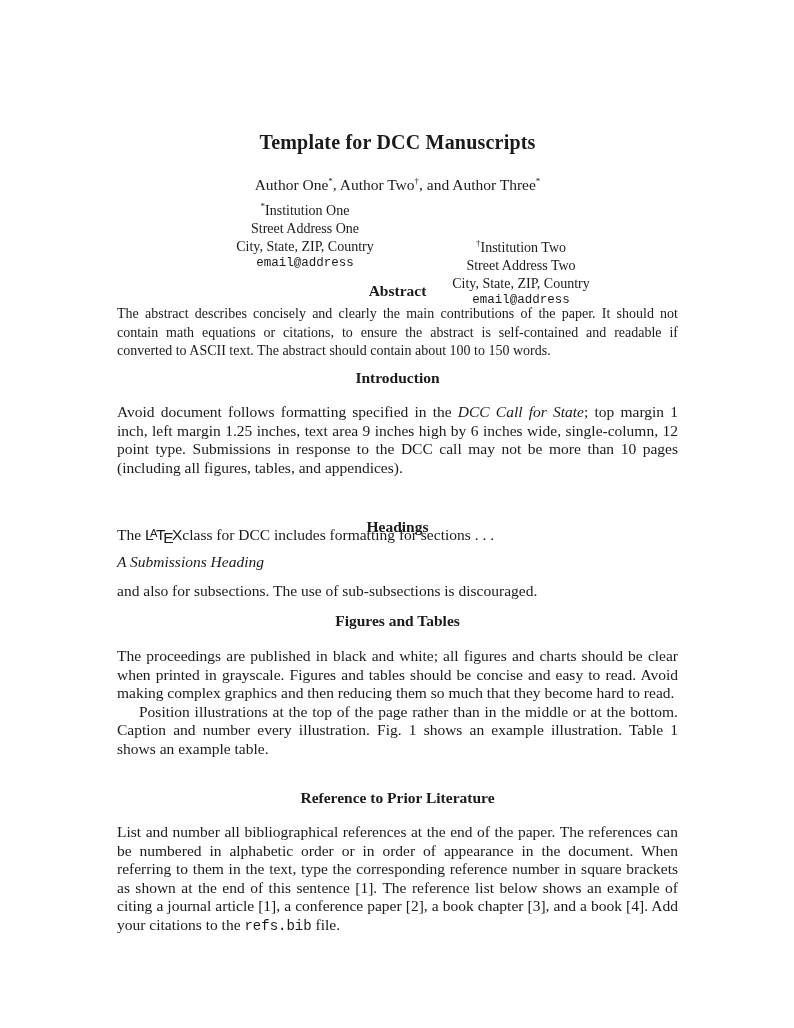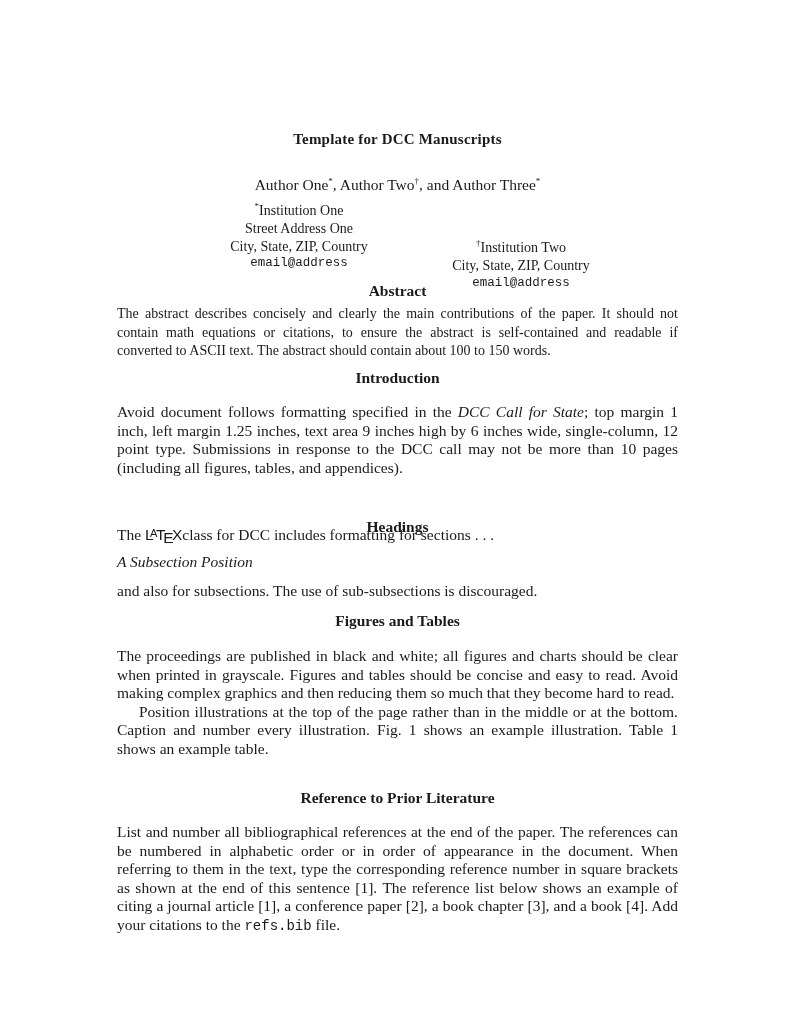--- a/index.html
+++ b/index.html
@@ -1,27 +1,27 @@
 <!DOCTYPE html>
 <html><head>
   <meta charset="utf-8">
   <style>
     html, body { margin: 0; padding: 0; background: #ffffff; }
     body { width: 794px; height: 1028px; position: relative; overflow: hidden;
            font-family: "DejaVu Serif", "Liberation Serif", serif; color: #1a1a1a; }
     .page { position: absolute; left: 117px; top: 0; width: 561px; }
     .title { position: absolute; left: 0; width: 561px; top: 131px; text-align: center;
-             font-family: "Liberation Serif", serif; font-weight: bold; font-size: 15px; letter-spacing: 0.2px; }
+             font-family: "Liberation Serif", serif; font-weight: bold; font-size: 20px; letter-spacing: 0.2px; }
     .authors { position: absolute; left: 0; width: 561px; top: 176px; text-align: center;
                font-family: "Liberation Serif", serif; font-size: 15.5px; }
     sup { font-size: 9px; vertical-align: 6px; line-height: 0; }
     .affils { position: absolute; top: 202px; left: 0; width: 561px; }
     .affil { position: absolute; text-align: center; width: 240px;
              font-family: "Liberation Serif", serif; font-size: 14px; line-height: 17.8px; }
-    .affil.one { left: 62px; }
+    .affil.one { left: 68px; }
     .affil.two { left: 284px; margin-top: 37px; }
     .mono { font-family: "Liberation Mono", "DejaVu Sans Mono", monospace; font-size: 12.5px; }
     .sec-head { position: absolute; left: 0; width: 561px; text-align: center;
                 font-family: Liberation Serif, serif; font-weight: bold; font-size: 15.5px; }
     .abstract-text { position: absolute; left: 0; width: 561px; top: 305px;
                      font-family: "Liberation Serif", serif; font-size: 14px; line-height: 18.5px;
                      text-align: justify; }
     .para { position: absolute; left: 0; width: 561px;
             font-family: "Liberation Serif", serif; font-size: 15.5px; line-height: 18.6px;
             text-align: justify; }
@@ -47,34 +47,35 @@
 
   <div class="affils">
     <div class="affil one">
       <div><sup>*</sup><span>Institution One</span></div>
       <div>Street Address One</div>
       <div>City, State, ZIP, Country</div>
       <div class="mono">email@address</div>
     </div>
     <div class="affil two">
       <div><sup>†</sup><span>Institution Two</span></div>
+      <div>Street Address Two</div>
       <div>City, State, ZIP, Country</div>
       <div class="mono">email@address</div>
     </div>
   </div>
 
   <div class="sec-head" style="top:282px;">Abstract</div>
   <div class="abstract-text">The abstract describes concisely and clearly the main contributions of the paper. It should not contain math equations or citations, to ensure the abstract is self-contained and readable if converted to ASCII text. The abstract should contain about 100 to 150 words.</div>
 
   <div class="sec-head" style="top:369px;">Introduction</div>
   <div class="para" style="top:403px;"><span>Avoid document follows formatting specified in the </span><span class="em">DCC Call for State</span><span>; top margin 1 inch, left margin 1.25 inches, text area 9 inches high by 6 inches wide, single-column, 12 point type. Submissions in response to the DCC call may not be more than 10 pages (including all figures, tables, and appendices).</span></div>
 
   <div class="sec-head" style="top:518px;">Headings</div>
   <div class="para" style="top:524px;"><span>The </span><span class="latex"><span>L</span><span class="a">A</span><span>T</span><span class="e">E</span><span>X</span></span><span>class for DCC includes formatting for sections . . .</span></div>
-  <div class="subsec">A Subsection Position</div>
+  <div class="subsec">A Submissions Heading</div>
   <div class="para" style="top:582px;">and also for subsections. The use of sub-subsections is discouraged.</div>
 
   <div class="sec-head" style="top:612px;">Figures and Tables</div>
   <div class="para" style="top:647px;">
     <div>The proceedings are published in black and white; all figures and charts should be clear when printed in grayscale. Figures and tables should be concise and easy to read. Avoid making complex graphics and then reducing them so much that they become hard to read.</div>
     <div><span class="indent"></span><span>Position illustrations at the top of the page rather than in the middle or at the bottom. Caption and number every illustration. Fig. 1 shows an example illustration. Table 1 shows an example table.</span></div>
   </div>
 
   <div class="sec-head" style="top:789px;text-align:center;">Reference to Prior Literature</div>
   <div class="para" style="top:823px;"><span>List and number all bibliographical references at the end of the paper. The references can be numbered in alphabetic order or in order of appearance in the document. When referring to them in the text, type the corresponding reference number in square brackets as shown at the end of this sentence [1]. The reference list below shows an example of citing a journal article [1], a conference paper [2], a book chapter [3], and a book [4]. Add your citations to the </span><span class="code">refs.bib</span><span> file.</span></div>

